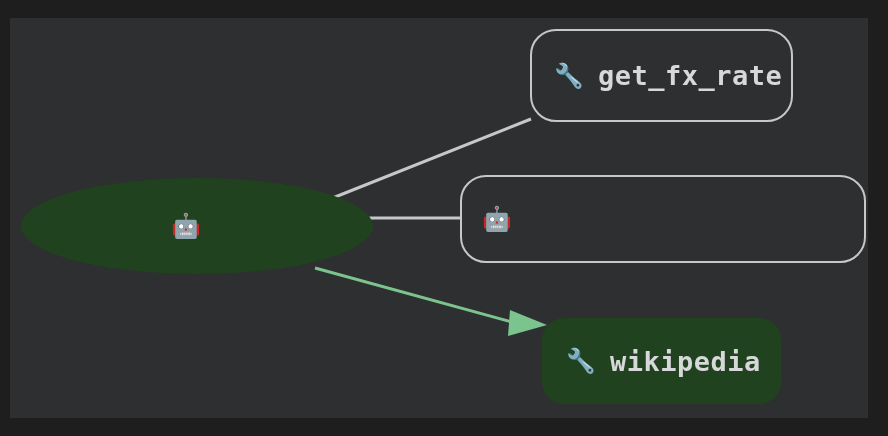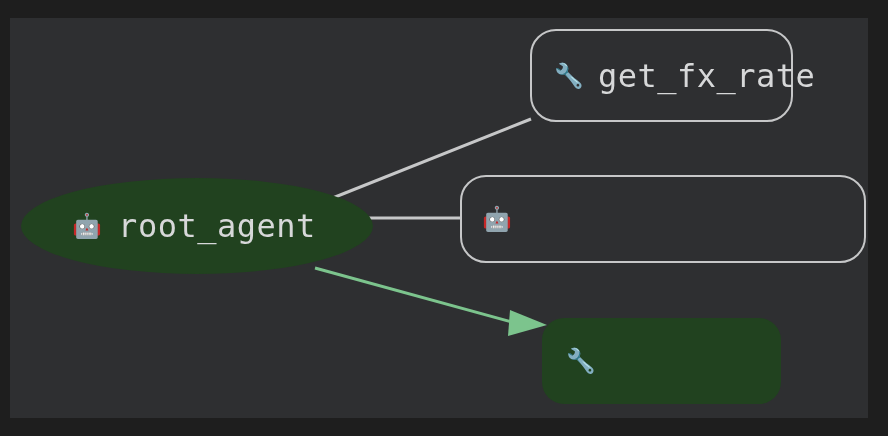--- a/index.html
+++ b/index.html
@@ -33,23 +33,24 @@
   }
   .node {
     position: absolute;
     display: flex;
     align-items: center;
     box-sizing: border-box;
     white-space: nowrap;
   }
   .node-label {
     color: #d7d8d9;
-    font-size: 32px;
+    font-size: 27px;
     letter-spacing: 0.5px;
     line-height: 1;
+    font-weight: bold;
   }
   .node-icon {
     font-size: 24px;
     line-height: 1;
     margin-right: 14px;
     display: inline-block;
   }
   
   #node-root-agent {
     left: 11px;
@@ -120,30 +121,30 @@
       <line class="edge-line" x1="300" y1="189" x2="521" y2="101"></line>
 
       <line class="edge-line" x1="355" y1="200" x2="452" y2="200"></line>
 
       <line class="edge-line-accent" x1="305" y1="250" x2="513" y2="307"></line>
       <polygon class="arrow-head-accent" points="500,292 537,307 498,318"></polygon>
     </svg>
 
     <div class="node" id="node-root-agent">
       <span class="node-icon">🤖</span>
-      <span class="node-label">root_agent</span>
     </div>
 
     <div class="node" id="node-get-fx-rate">
       <span class="node-icon">🔧</span>
       <span class="node-label">get_fx_rate</span>
     </div>
 
     <div class="node" id="node-google-search-agent">
       <span class="node-icon">🤖</span>
     </div>
 
     <div class="node" id="node-wikipedia">
       <span class="node-icon">🔧</span>
+      <span class="node-label">wikipedia</span>
     </div>
 
   </div>
 </div>
 
 </body></html>

